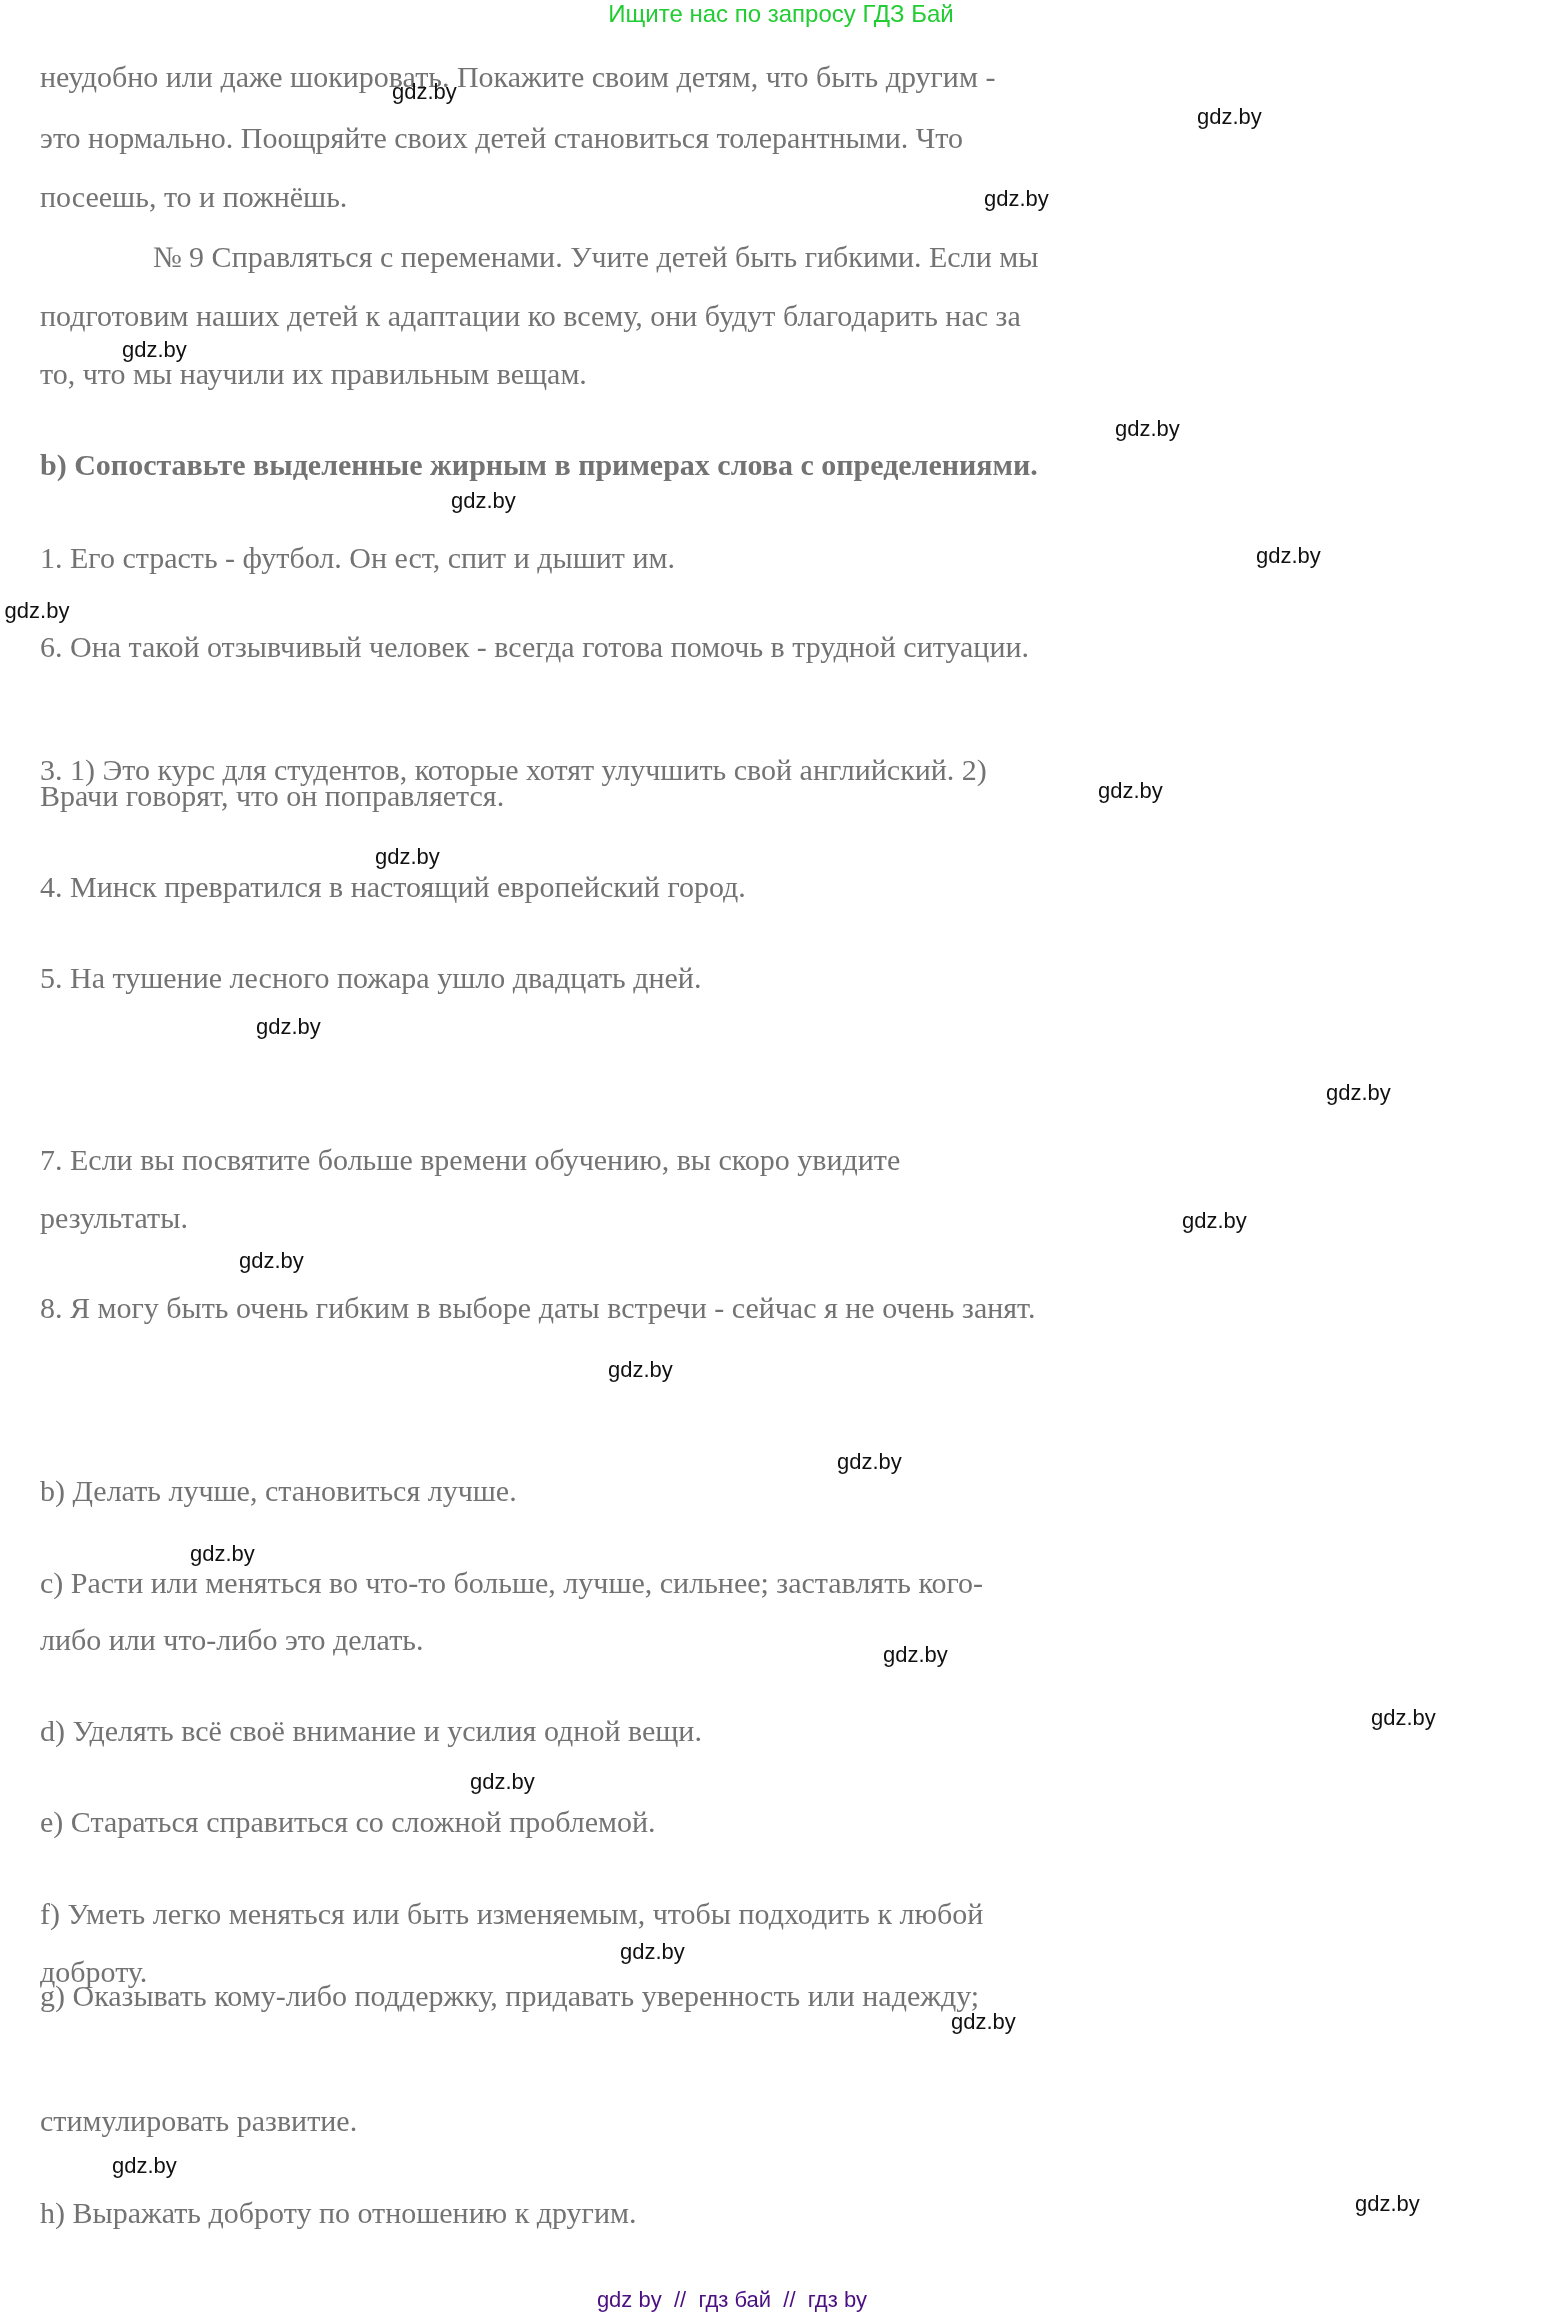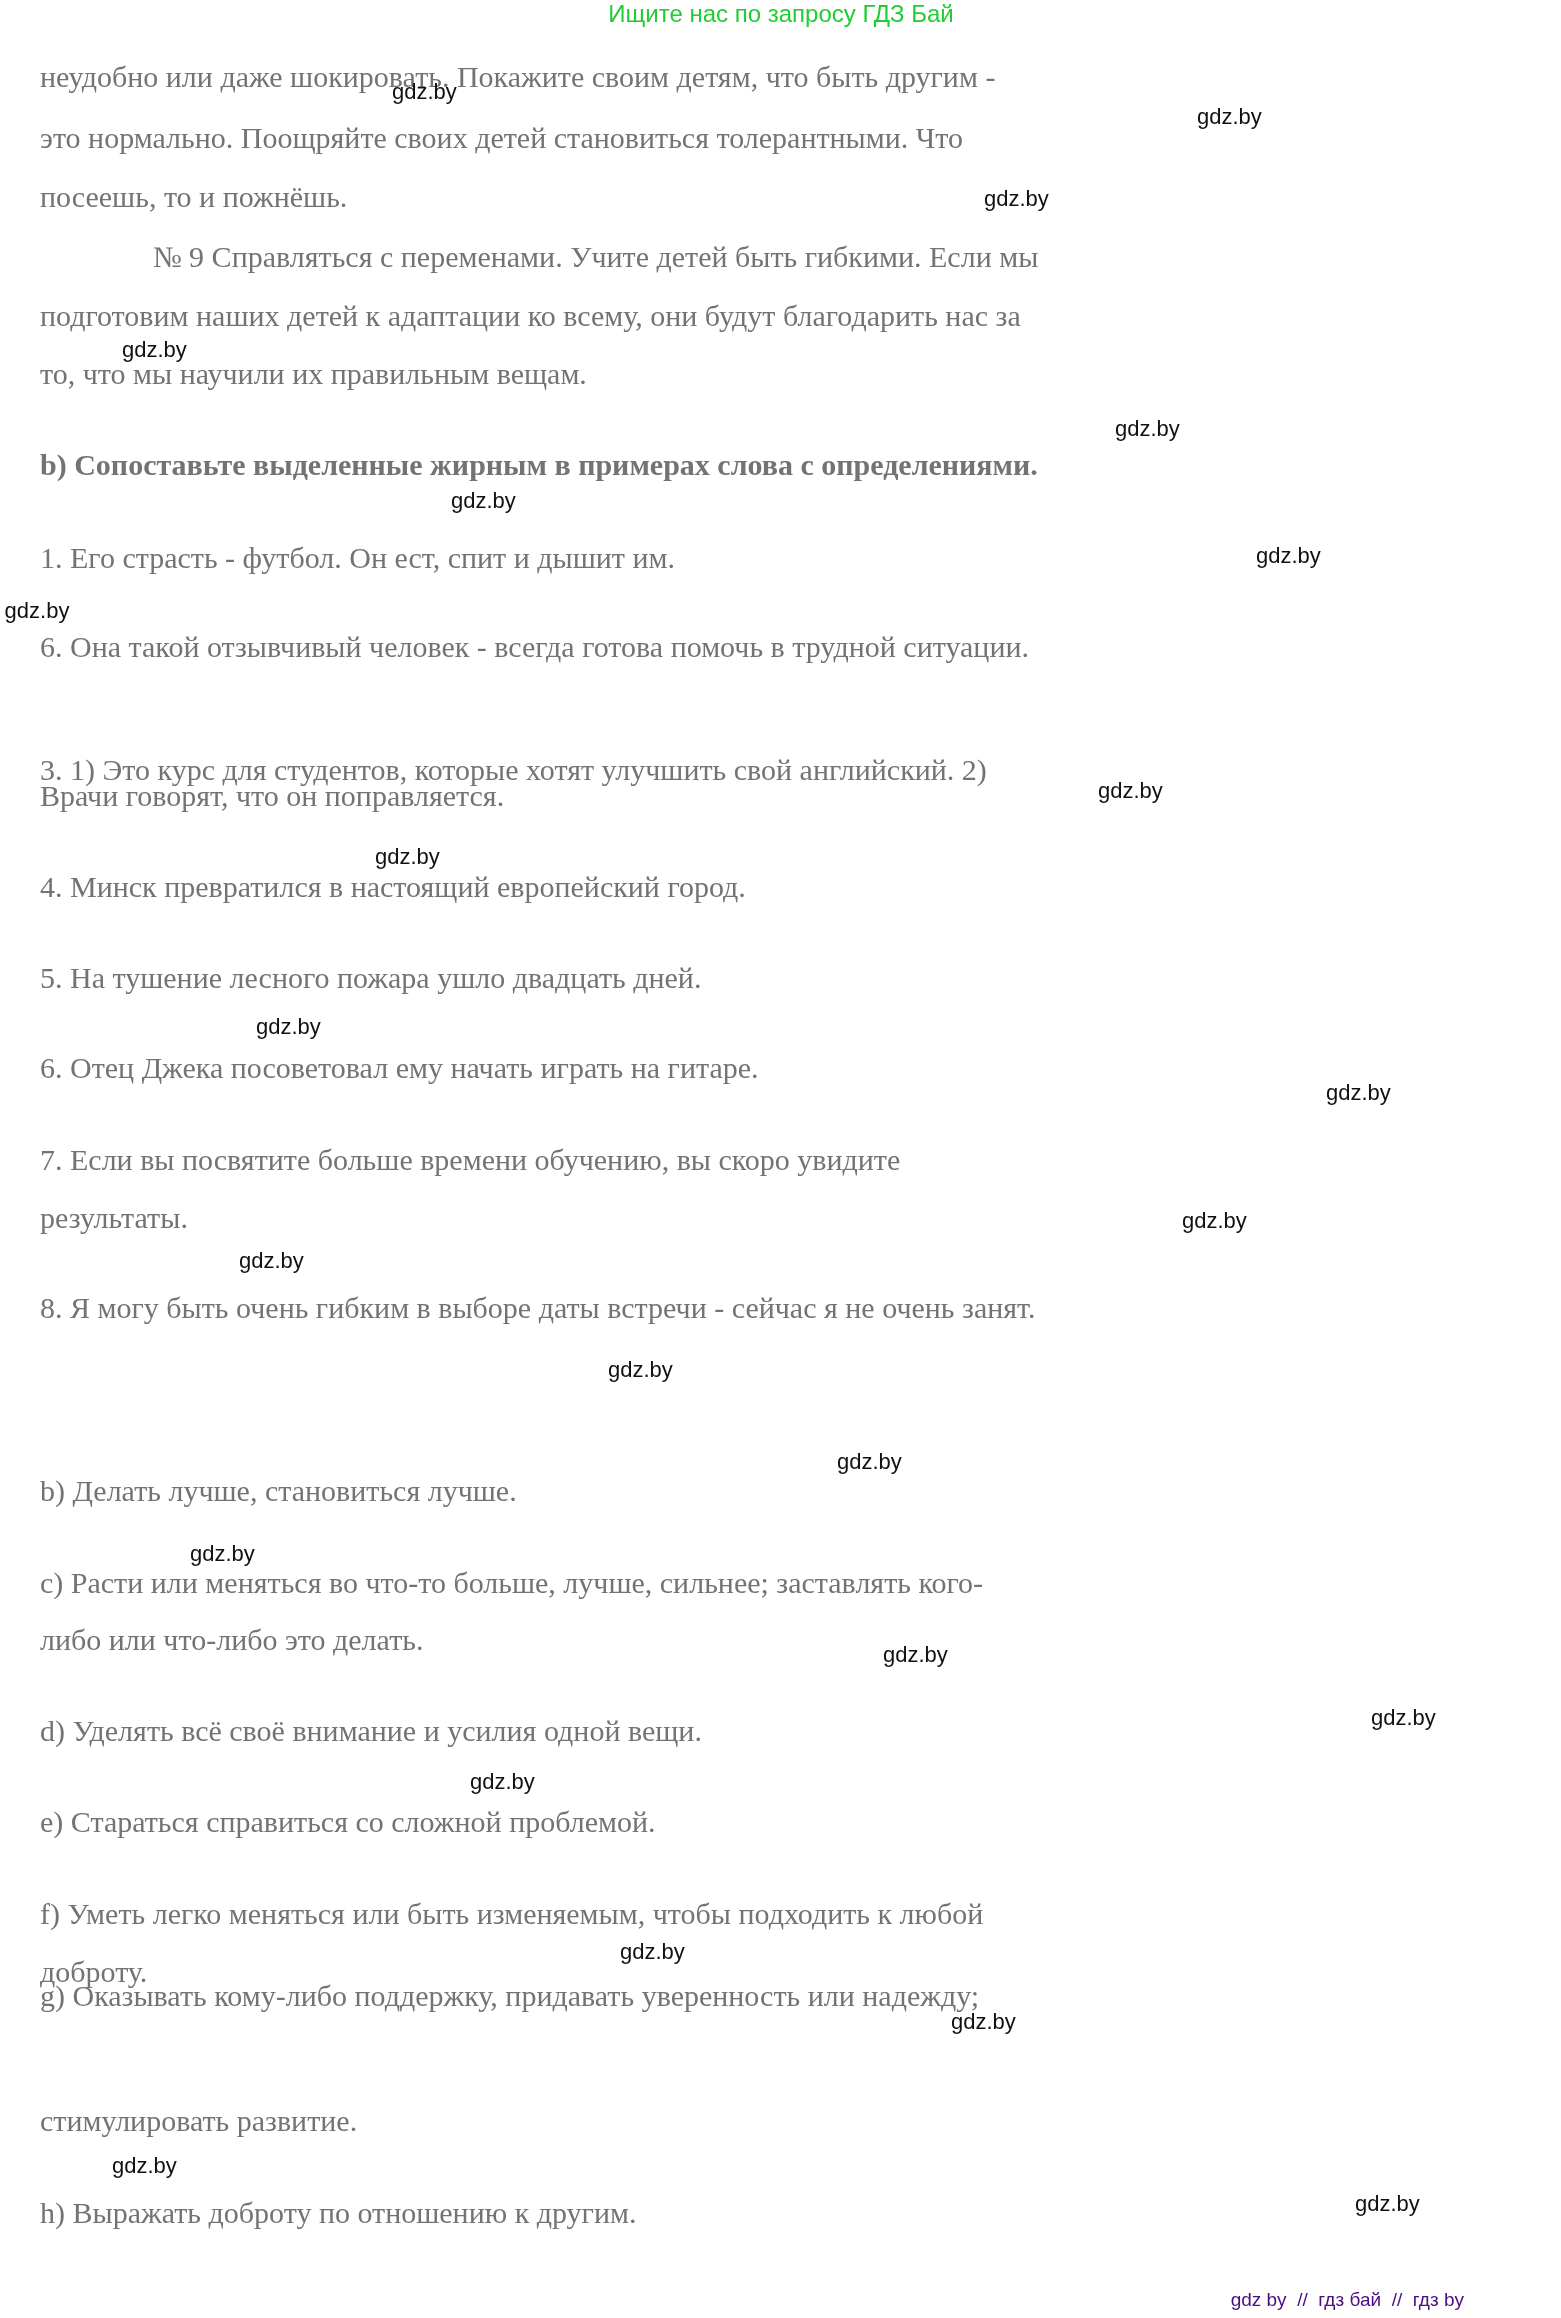--- a/index.html
+++ b/index.html
@@ -20,23 +20,23 @@
   }
   .line.bold { font-weight: bold; }
   .watermark {
     position: absolute;
     font-family: "Liberation Sans", "DejaVu Sans", sans-serif;
     font-size: 22px; line-height: 23px;
     color: #111111; white-space: nowrap;
   }
   .footer-links {
     position: absolute; left: 0; top: 2286px; width: 1464px; height: 31px;
-    text-align: right;
+    text-align: center;
     font-family: "Liberation Sans", "DejaVu Sans", sans-serif;
-    font-size: 19px; line-height: 27.5px;
+    font-size: 22px; line-height: 27.5px;
   }
   .footer-links span { white-space: pre; }
 </style>
 </head>
 <body>
 
 <div class="page">
 
   <a class="header-banner" style="color:#22cc33;">Ищите нас по запросу ГДЗ Бай</a>
 
@@ -48,21 +48,20 @@
   <div class="line" style="top:352px;">то, что мы научили их правильным вещам.</div>
 
   <div class="line bold" style="top:443px;">b) Сопоставьте выделенные жирным в примерах слова с определениями.</div>
 
   <div class="line" style="top:536px;">1. Его страсть - футбол. Он ест, спит и дышит им.</div>
   <div class="line" style="top:625px;">6. Она такой отзывчивый человек - всегда готова помочь в трудной ситуации.</div>
   <div class="line" style="top:716px;margin-top:32px;">3. 1) Это курс для студентов, которые хотят улучшить свой английский. 2)</div>
   <div class="line" style="top:774px;">Врачи говорят, что он поправляется.</div>
   <div class="line" style="top:865px;">4. Минск превратился в настоящий европейский город.</div>
   <div class="line" style="top:956px;">5. На тушение лесного пожара ушло двадцать дней.</div>
-  <div class="line" style="top:1046px;">6. Отец Джека посоветовал ему начать играть на гитаре.</div>
   <div class="line" style="top:1138px;">7. Если вы посвятите больше времени обучению, вы скоро увидите</div>
   <div class="line" style="top:1196px;">результаты.</div>
   <div class="line" style="top:1286px;">8. Я могу быть очень гибким в выборе даты встречи - сейчас я не очень занят.</div>
 
   <div class="line" style="top:1469px;">b) Делать лучше, становиться лучше.</div>
   <div class="line" style="top:1561px;">c) Расти или меняться во что-то больше, лучше, сильнее; заставлять кого-</div>
   <div class="line" style="top:1618px;">либо или что-либо это делать.</div>
   <div class="line" style="top:1709px;">d) Уделять всё своё внимание и усилия одной вещи.</div>
   <div class="line" style="top:1800px;">e) Стараться справиться со сложной проблемой.</div>
   <div class="line" style="top:1892px;">f) Уметь легко меняться или быть изменяемым, чтобы подходить к любой</div>

